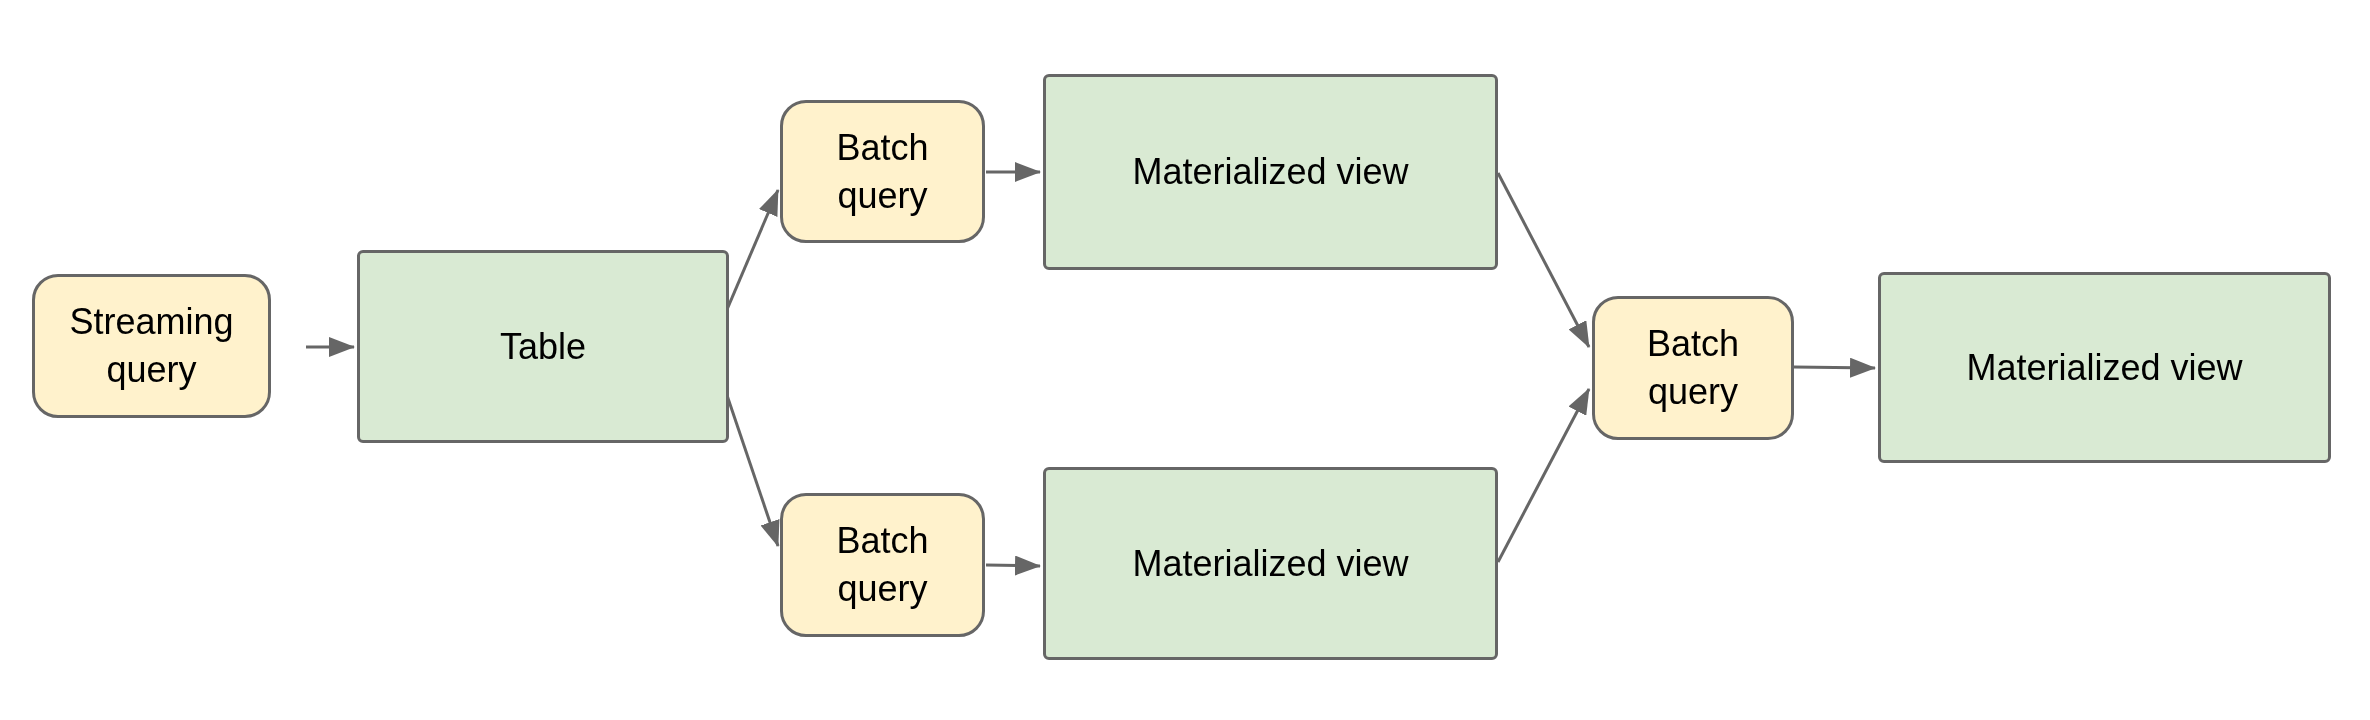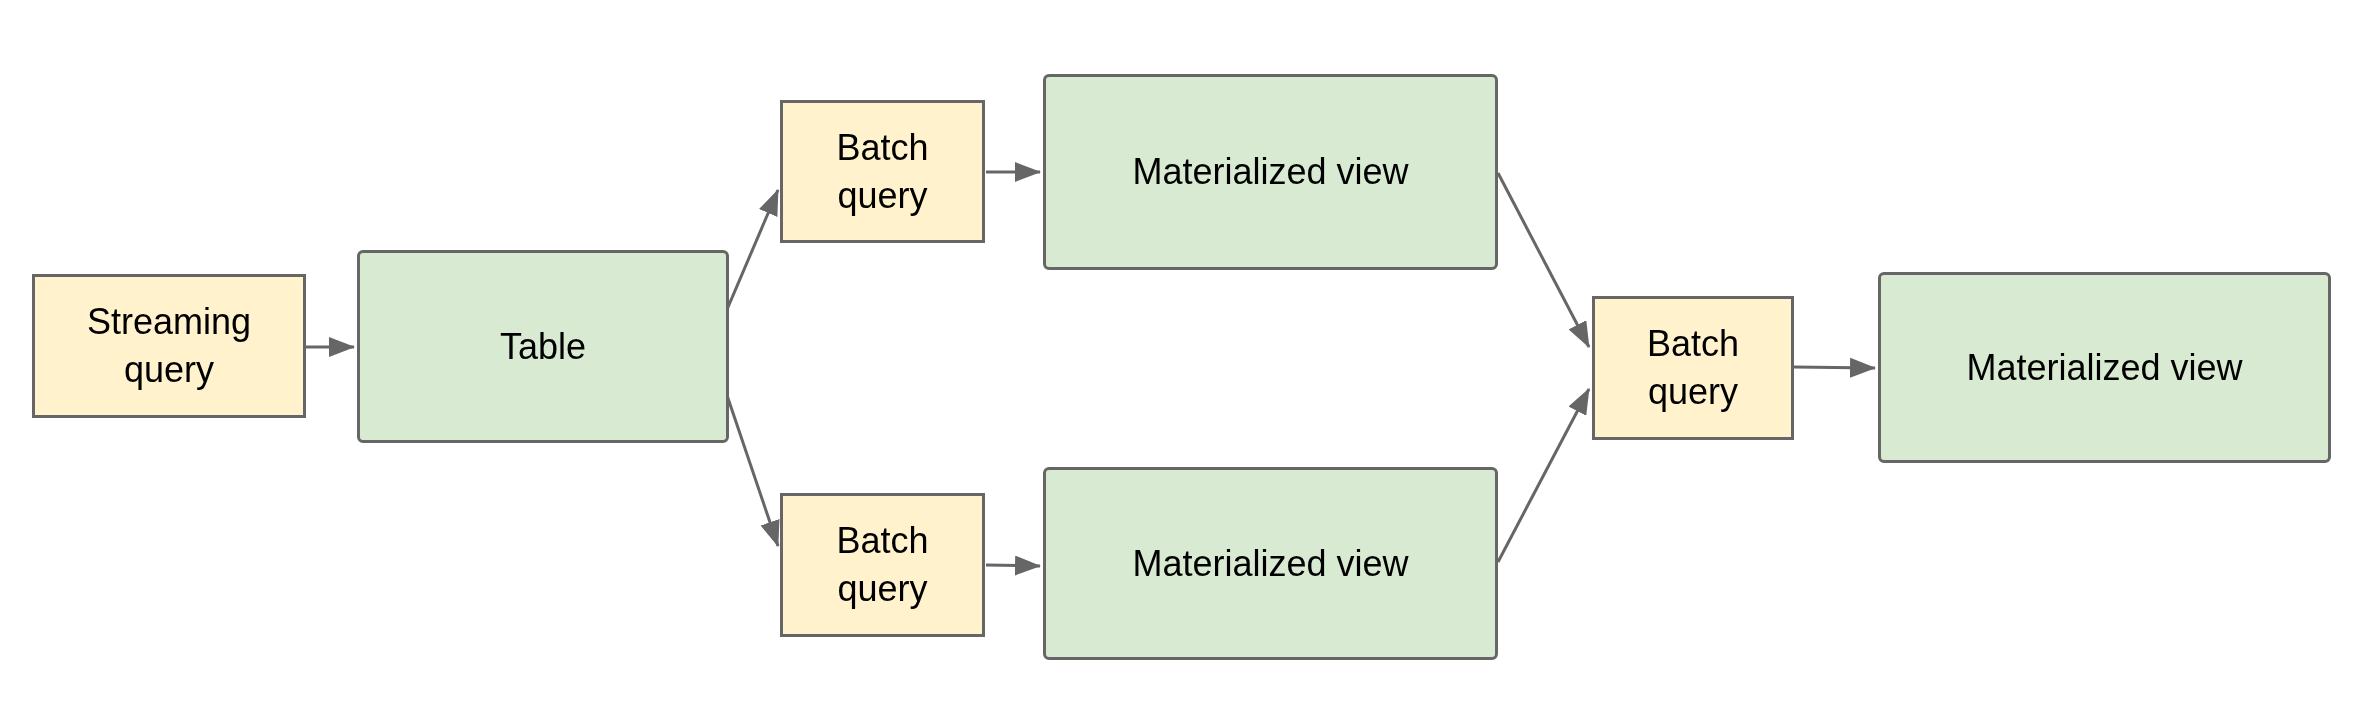--- a/index.html
+++ b/index.html
@@ -21,32 +21,33 @@
   #edge-layer{position:absolute;left:0;top:0;width:2370px;height:720px;}
   .edge{stroke:var(--line);stroke-width:3;fill:none;}
   .arrow-head{fill:var(--line);}
   .node{
     position:absolute;
     box-sizing:border-box;
     display:flex;align-items:center;justify-content:center;
     text-align:center;
     font-size:36px;line-height:1.32;color:var(--text);
     white-space:pre-line;
+    border-radius:26px;
   }
   .node.query{
     background:var(--query-fill);
     border:3px solid var(--border);
   }
   .node.table{
     background:var(--table-fill);
     border:3px solid var(--border);
     border-radius:6px;
   }
   
-  #n-streaming{left:32px;  top:274px; width:274px; height:144px;}
+  #n-streaming{left:32px;  top:274px; width:239px; height:144px;}
   #n-table    {left:357px; top:250px; width:372px; height:193px;}
   #n-batch-t  {left:780px; top:100px; width:205px; height:143px;}
   #n-mv-t     {left:1043px;top:74px;  width:455px; height:196px;}
   #n-batch-b  {left:780px; top:493px; width:205px; height:144px;}
   #n-mv-b     {left:1043px;top:467px; width:455px; height:193px;}
   #n-batch-r  {left:1592px;top:296px; width:202px; height:144px;}
   #n-mv-r     {left:1878px;top:272px; width:453px; height:191px;}
 </style>
 </head>
 <body>

